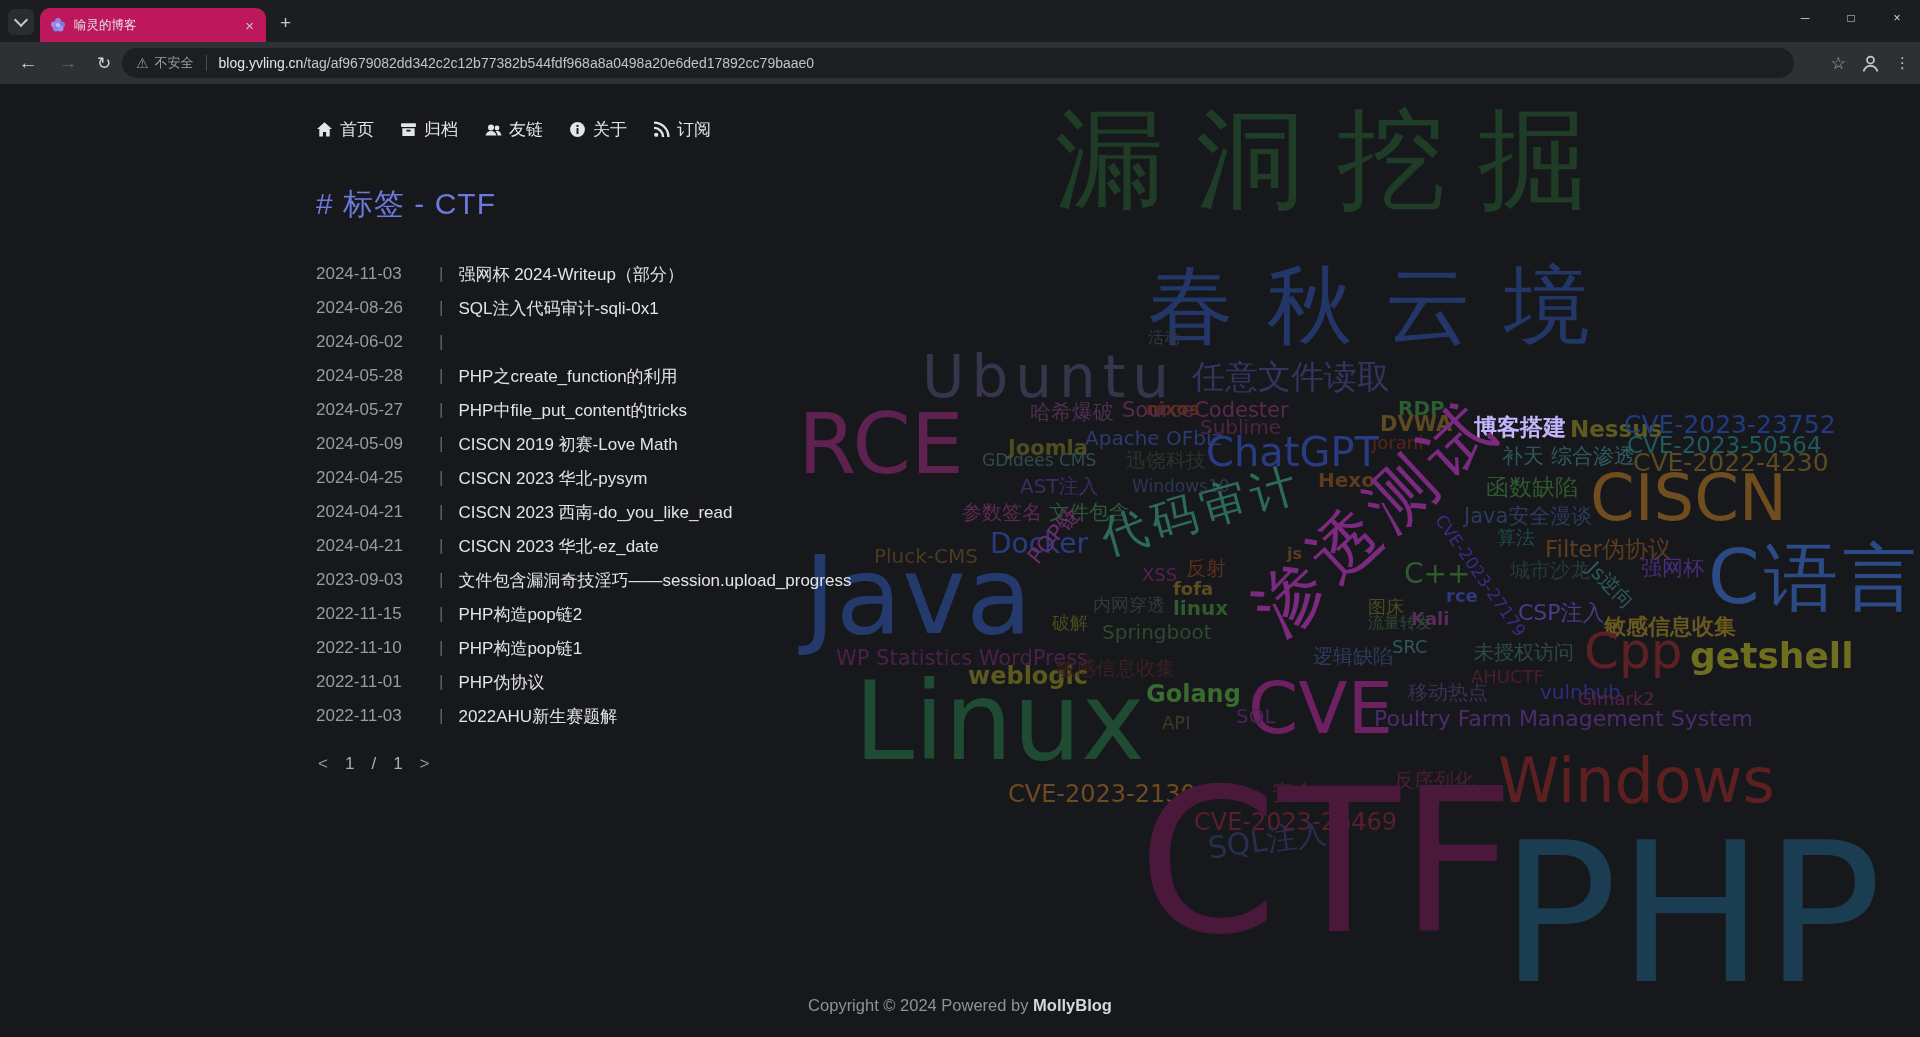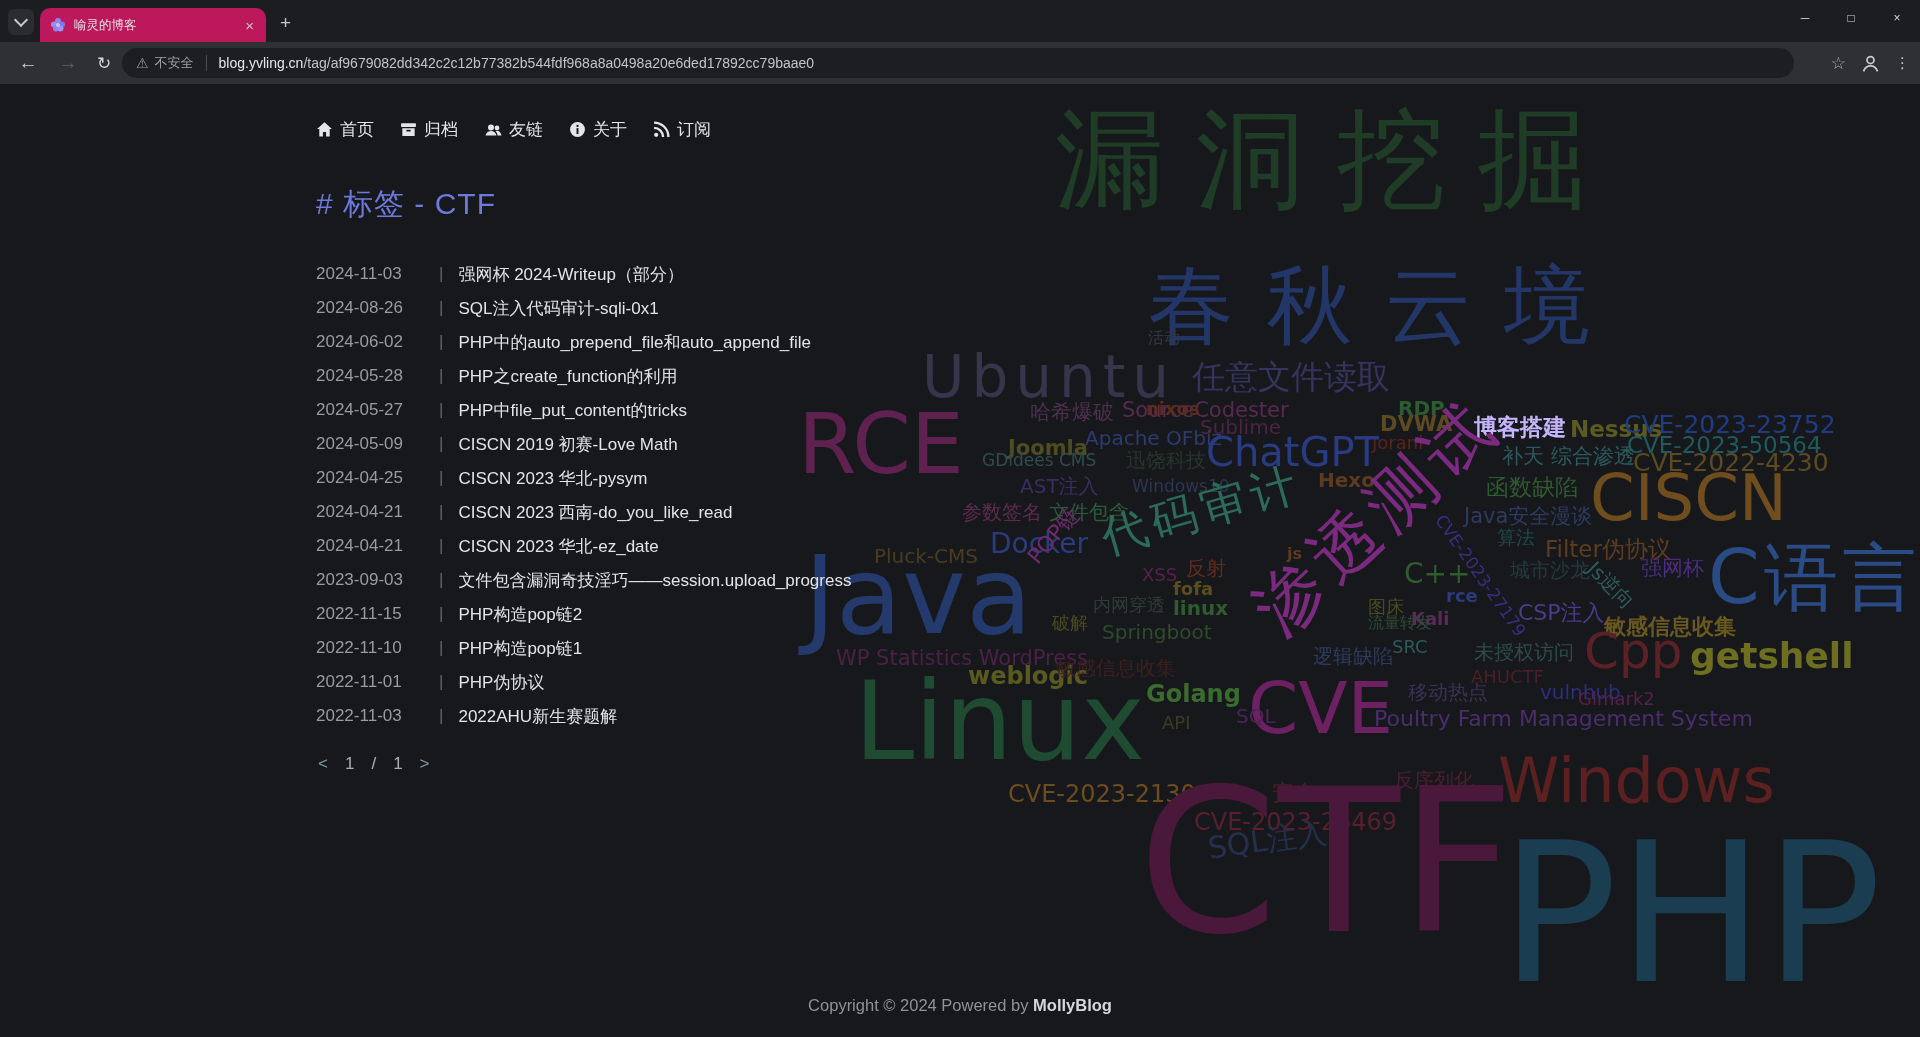--- a/index.html
+++ b/index.html
@@ -262,21 +262,20 @@
         <a class="post-title">强网杯 2024-Writeup（部分）</a>
       </div>
       <div class="post-row">
         <span class="post-date">2024-08-26</span>
         <span class="post-sep">|</span>
         <a class="post-title">SQL注入代码审计-sqli-0x1</a>
       </div>
       <div class="post-row">
         <span class="post-date">2024-06-02</span>
         <span class="post-sep">|</span>
-        <a class="post-title">PHP中的auto_prepend_file和auto_append_file</a>
       </div>
       <div class="post-row">
         <span class="post-date">2024-05-28</span>
         <span class="post-sep">|</span>
         <a class="post-title">PHP之create_function的利用</a>
       </div>
       <div class="post-row">
         <span class="post-date">2024-05-27</span>
         <span class="post-sep">|</span>
         <a class="post-title">PHP中file_put_content的tricks</a>

